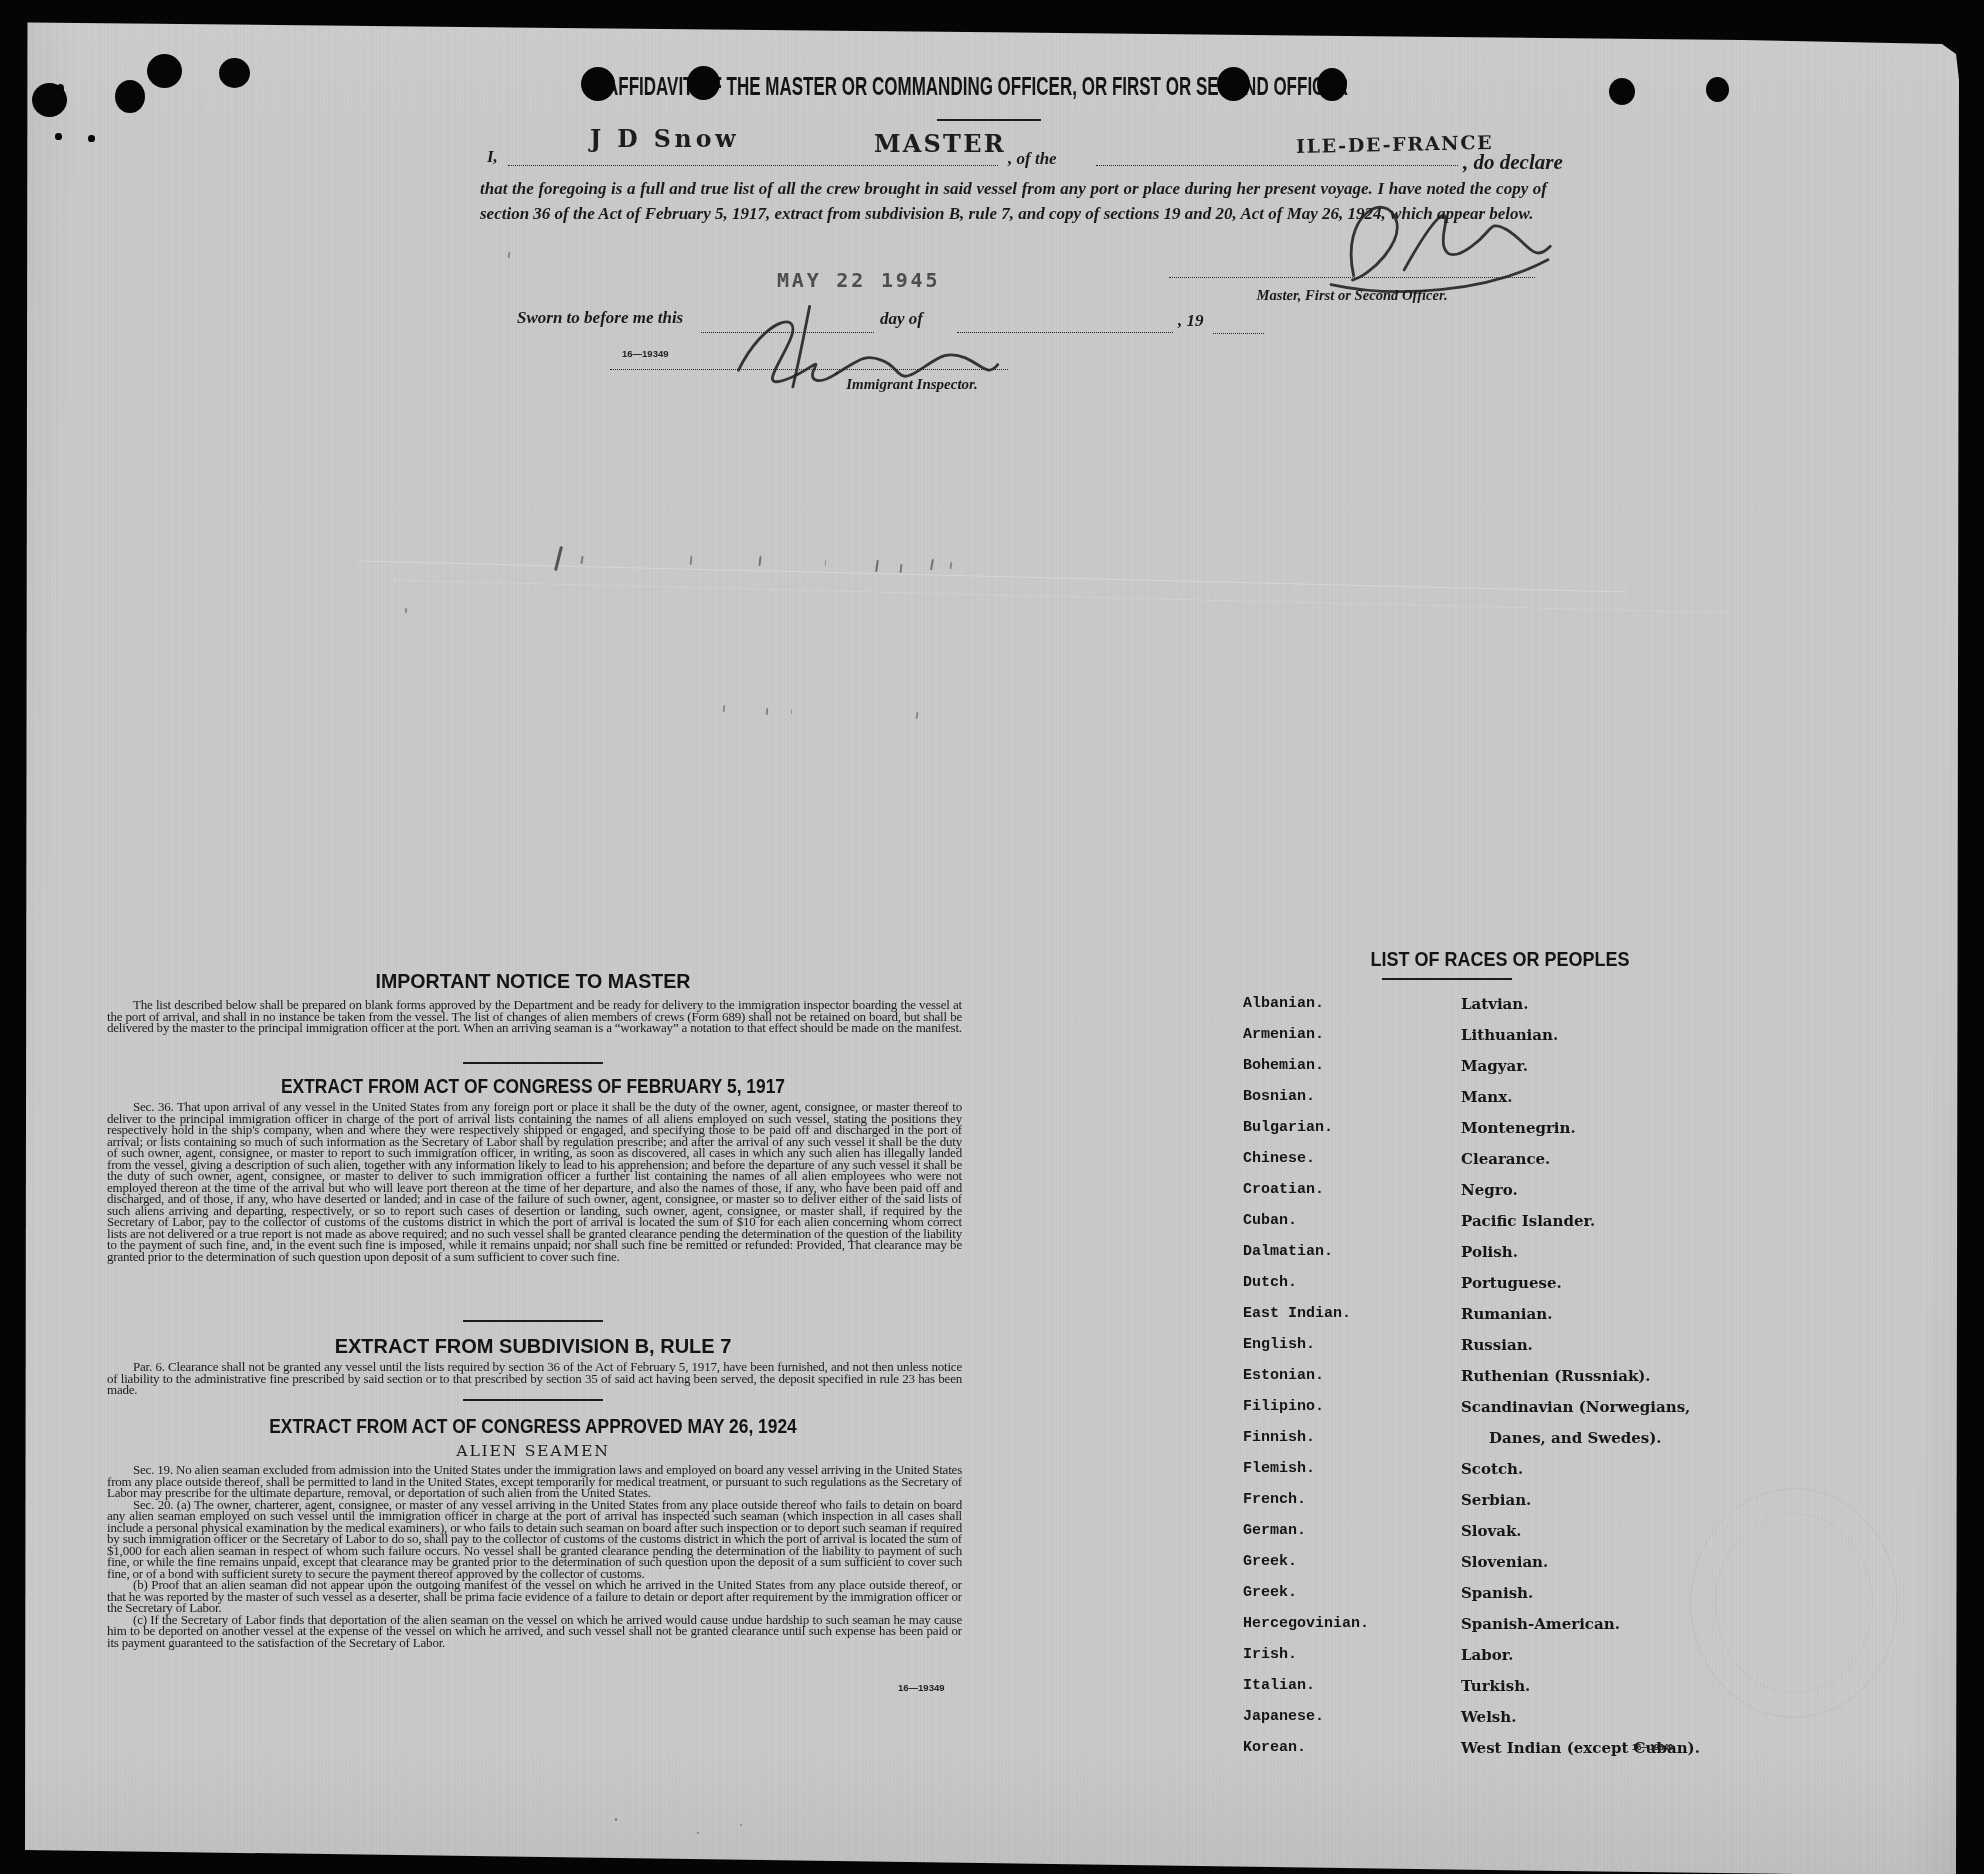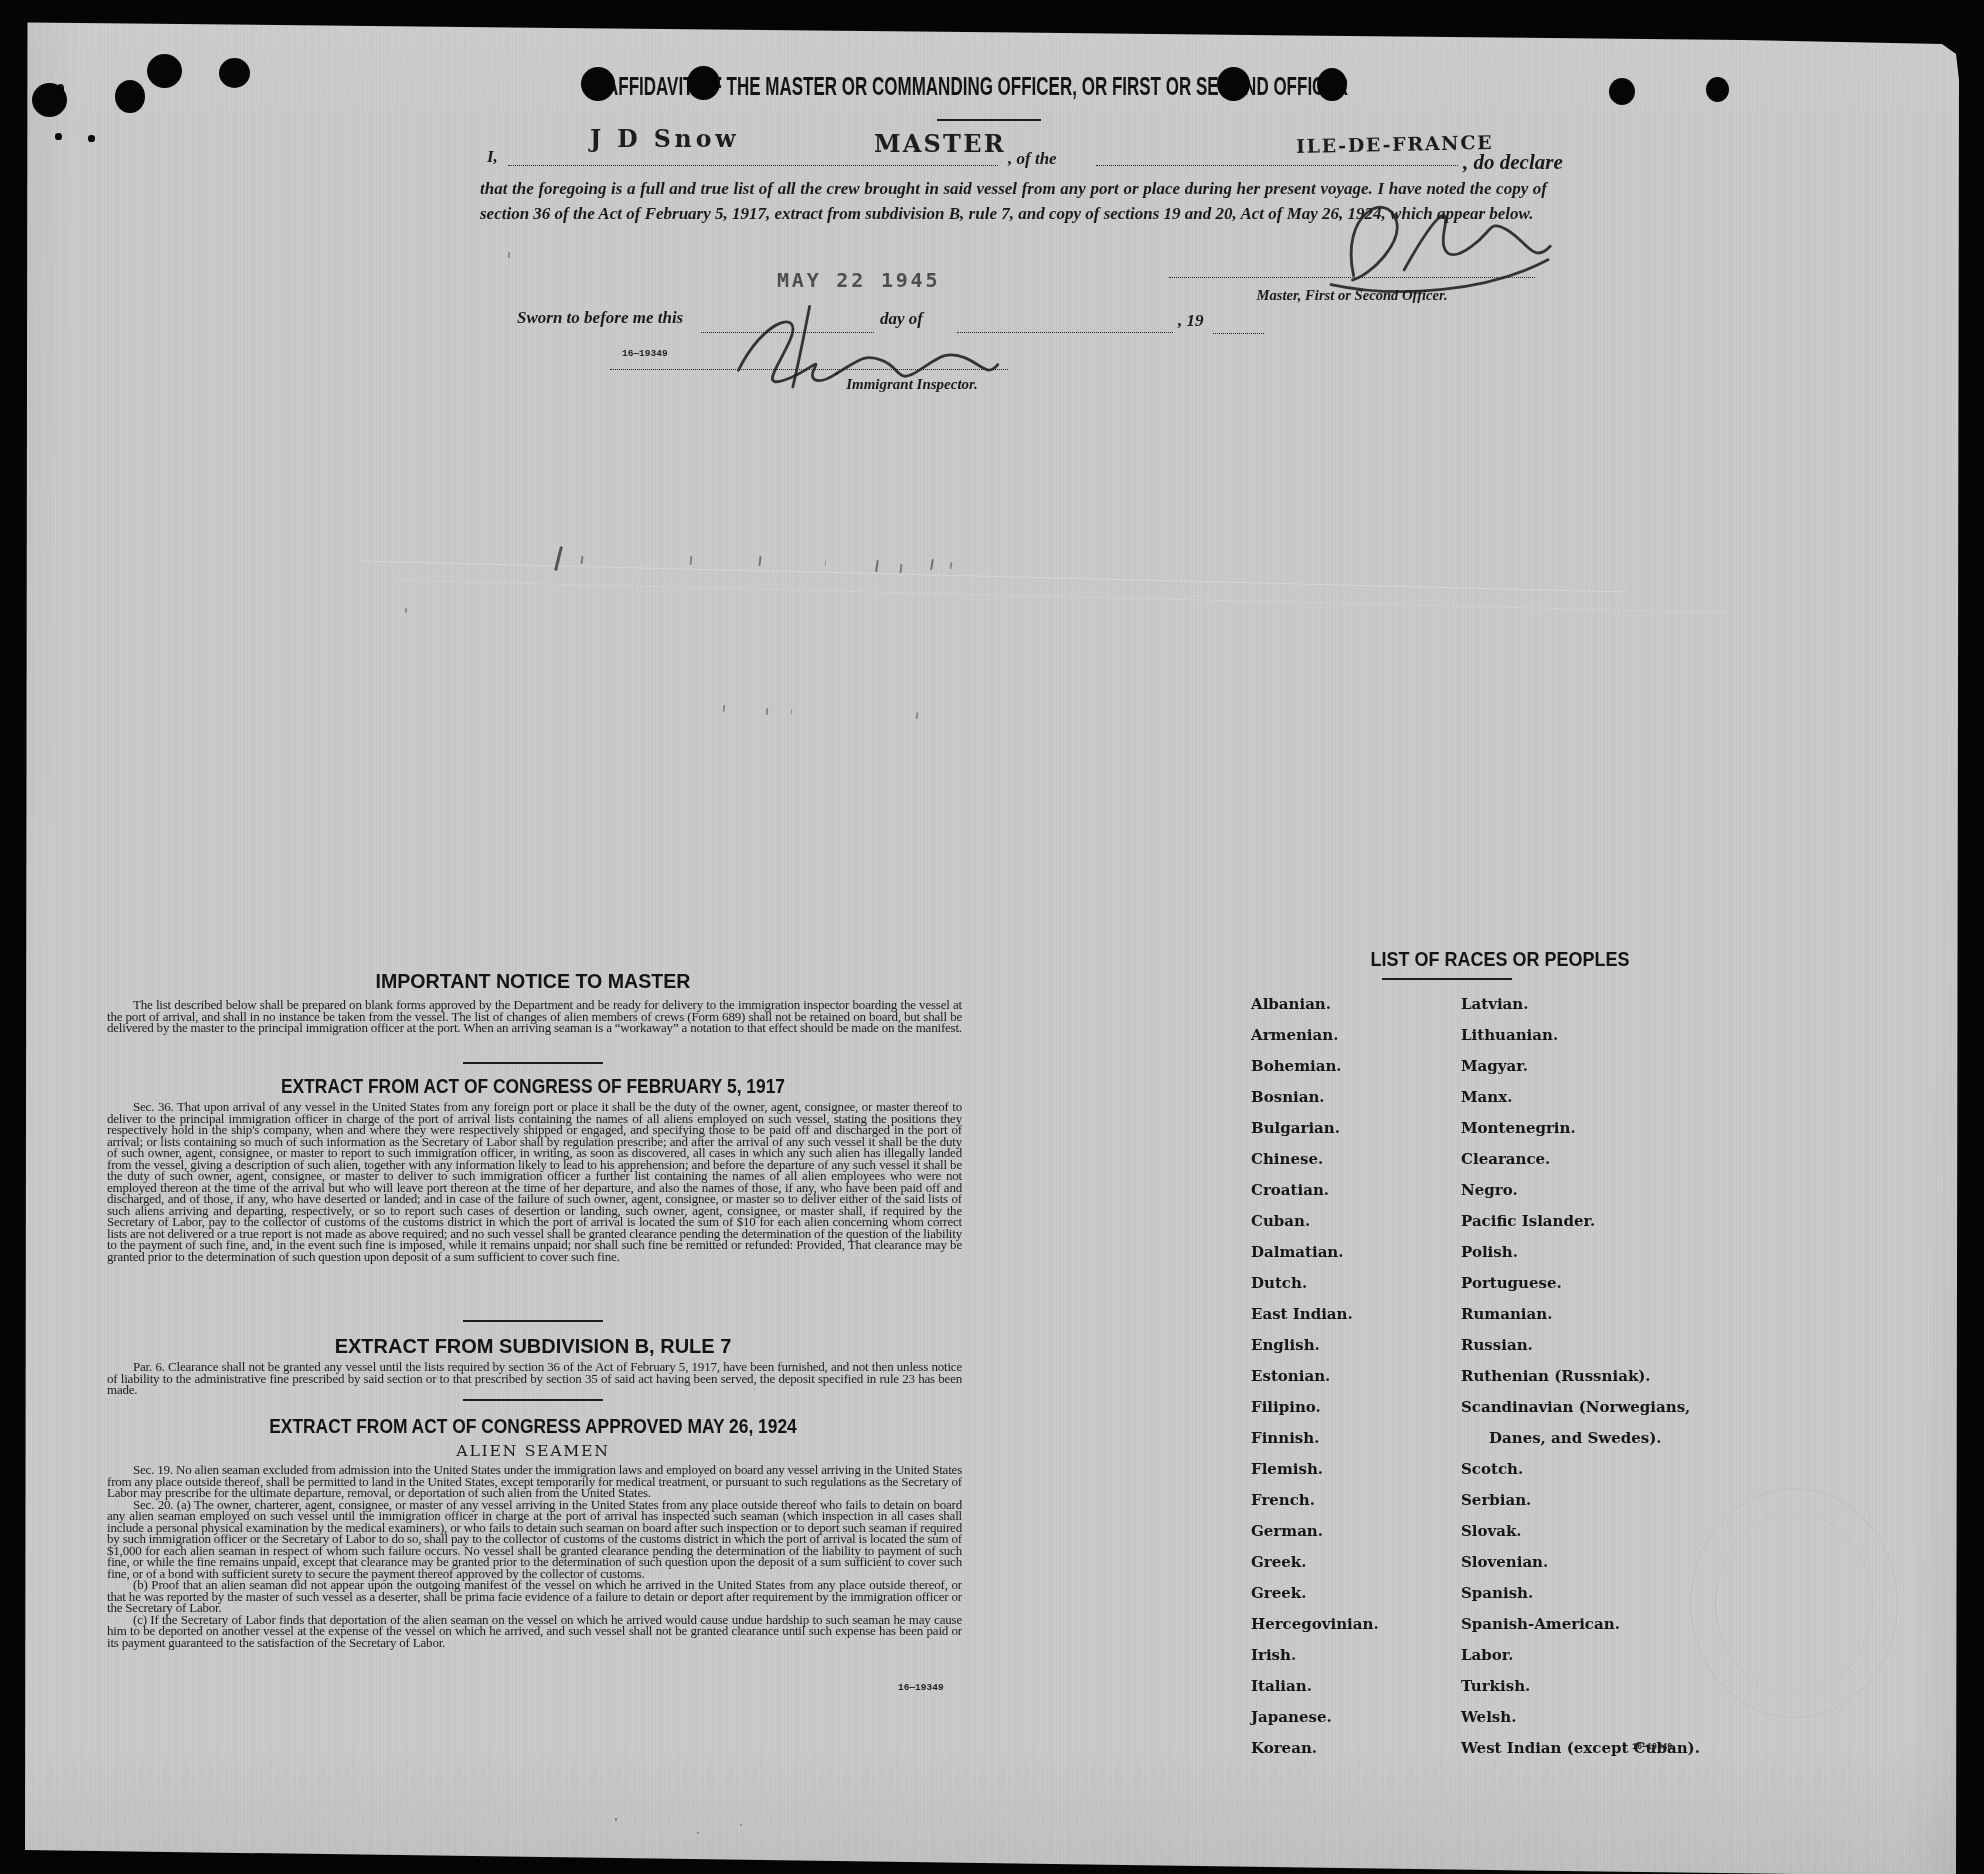--- a/index.html
+++ b/index.html
@@ -28,26 +28,26 @@
   .hole{position:absolute;background:#060606;border-radius:50%;}
   .mark{position:absolute;background:#2c2c2c;border-radius:1.1px;}
   .scratch{position:absolute;height:1.1px;background:rgba(255,255,255,.26);}
   .seal{position:absolute;left:1690px;top:1488px;width:208px;height:230px;border-radius:50%;
         box-shadow:inset 0 0 0 1.7px rgba(0,0,0,.035), inset 0 0 22.5px rgba(255,255,255,.05);}
   .seal .inner{position:absolute;inset:25px;border-radius:50%;box-shadow:inset 0 0 0 1.1px rgba(0,0,0,.03);}
   #races-rows{position:absolute;left:1233px;top:995px;width:460px;}
   .race-row{position:relative;height:31px;}
   .race{position:absolute;top:0;font-family:"DejaVu Serif",serif;font-weight:700;font-size:15px;
         color:#161616;white-space:nowrap;}
-  .race.left{left:18px;}
+  .race.left{left:10px;font-family:Liberation Mono, monospace;}
   .race.right{left:228px;}
   .race-row:nth-child(15) .race.right{padding-left:28px;}
   .signature{position:absolute;}
   .signature path{fill:none;stroke:#1f1f1f;stroke-width:5;stroke-linecap:round;opacity:.88;}
-  .fnum{font-family:Liberation Mono, monospace;font-weight:700;font-size:9.5px;color:#222;}
+  .fnum{font-family:Liberation Sans, sans-serif;font-weight:700;font-size:9.5px;color:#222;}
 </style>
 </head>
 <body>
 
 <div id="stage">
   <div class="paper">
 
     <div class="hwrap center" style="left:977px;top:72px;">
       <span class="hx" style="font-size:25px;transform:scaleX(.68);">AFFIDAVIT OF THE MASTER OR COMMANDING OFFICER, OR FIRST OR SECOND OFFICER</span>
     </div>

